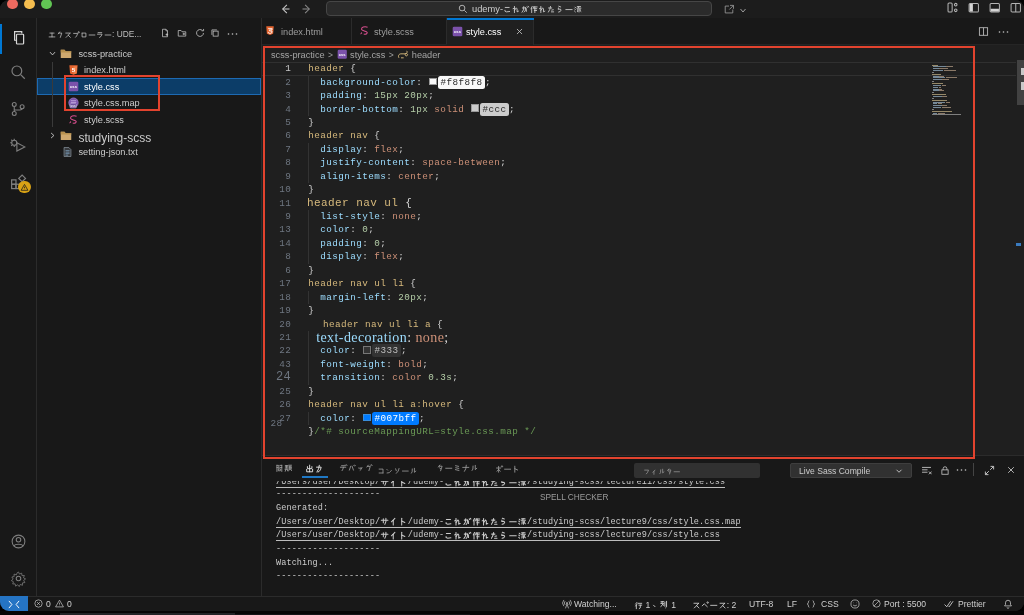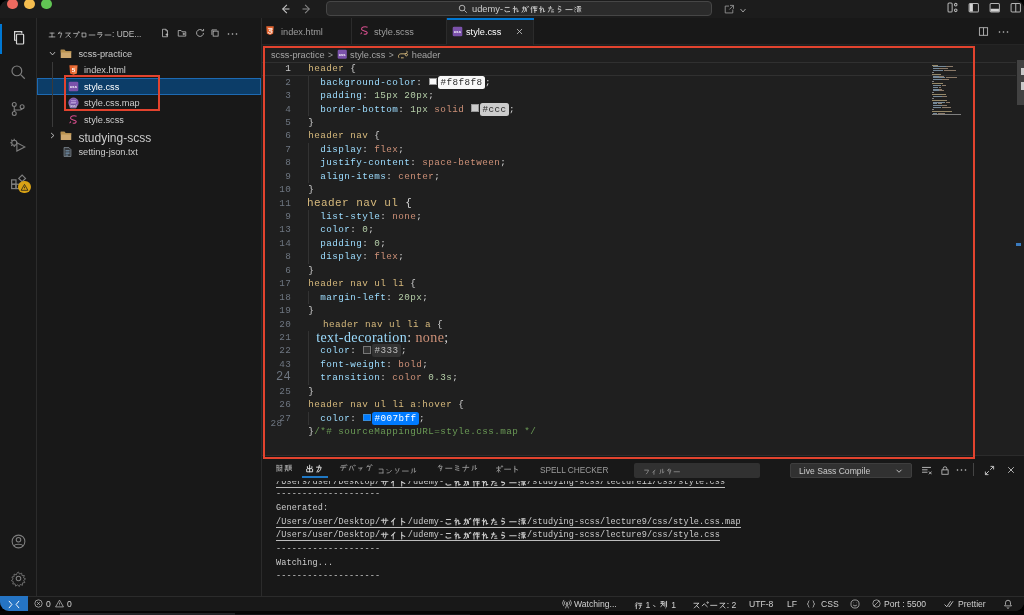--- a/index.html
+++ b/index.html
@@ -448,21 +448,21 @@
     <div class="abs flexline" style="left:495px;top:464.5px;height:8.4px;"><svg style="display:inline-block;" width="25.2" height="8.4" viewBox="0 0 300 100">
         <path d="M18,36 L68,36" fill="none" stroke="#9d9d9d" stroke-width="10" stroke-linecap="round" stroke-linejoin="round"></path>
         <path d="M43,16 L43,86" fill="none" stroke="#9d9d9d" stroke-width="10" stroke-linecap="round" stroke-linejoin="round"></path>
         <path d="M43,52 L24,74" fill="none" stroke="#9d9d9d" stroke-width="10" stroke-linecap="round" stroke-linejoin="round"></path>
         <path d="M43,52 L62,74" fill="none" stroke="#9d9d9d" stroke-width="10" stroke-linecap="round" stroke-linejoin="round"></path>
         <circle cx="83" cy="17" r="8" fill="none" stroke="#9d9d9d" stroke-width="10"></circle>
         <path d="M114,50 L186,50" fill="none" stroke="#9d9d9d" stroke-width="10" stroke-linecap="round" stroke-linejoin="round"></path>
         <path d="M236,14 L236,86" fill="none" stroke="#9d9d9d" stroke-width="10" stroke-linecap="round" stroke-linejoin="round"></path>
         <path d="M236,44 L270,60" fill="none" stroke="#9d9d9d" stroke-width="10" stroke-linecap="round" stroke-linejoin="round"></path>
       </svg></div>
-    <div class="abs flexline" style="left:540px;top:463.0px;height:12px;"><span style="color:#9d9d9d;font-size:8.3px;">SPELL CHECKER</span></div>
+    <div class="abs flexline" style="left:540px;top:490px;height:12px;"><span style="color:#9d9d9d;font-size:8.3px;">SPELL CHECKER</span></div>
     <div class="abs" style="left:634px;top:462.5px;width:126px;height:15px;background:#313131;border-radius:2px;"></div>
     <div class="abs flexline" style="left:643px;top:466px;height:9px;"><svg style="display:inline-block;" width="37.5" height="7.5" viewBox="0 0 500 100">
         <path d="M22,28 L74,28 L60,60 L44,78" fill="none" stroke="#989898" stroke-width="10" stroke-linecap="round" stroke-linejoin="round"></path>
         <path d="M160,28 L132,58" fill="none" stroke="#989898" stroke-width="10" stroke-linecap="round" stroke-linejoin="round"></path>
         <path d="M146,48 L146,84" fill="none" stroke="#989898" stroke-width="10" stroke-linecap="round" stroke-linejoin="round"></path>
         <path d="M236,24 L234,60 L224,76" fill="none" stroke="#989898" stroke-width="10" stroke-linecap="round" stroke-linejoin="round"></path>
         <path d="M262,16 L262,66 L280,50" fill="none" stroke="#989898" stroke-width="10" stroke-linecap="round" stroke-linejoin="round"></path>
         <path d="M346,12 L328,36" fill="none" stroke="#989898" stroke-width="10" stroke-linecap="round" stroke-linejoin="round"></path>
         <path d="M336,26 L372,26 L354,80" fill="none" stroke="#989898" stroke-width="10" stroke-linecap="round" stroke-linejoin="round"></path>
         <path d="M342,46 L356,56" fill="none" stroke="#989898" stroke-width="10" stroke-linecap="round" stroke-linejoin="round"></path>

